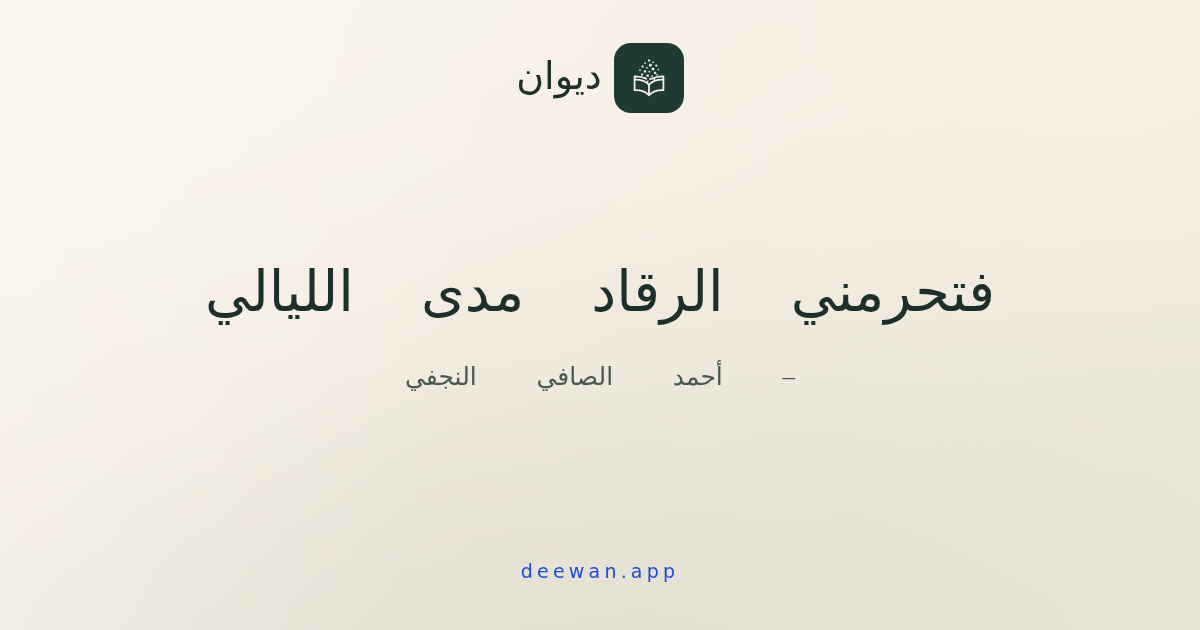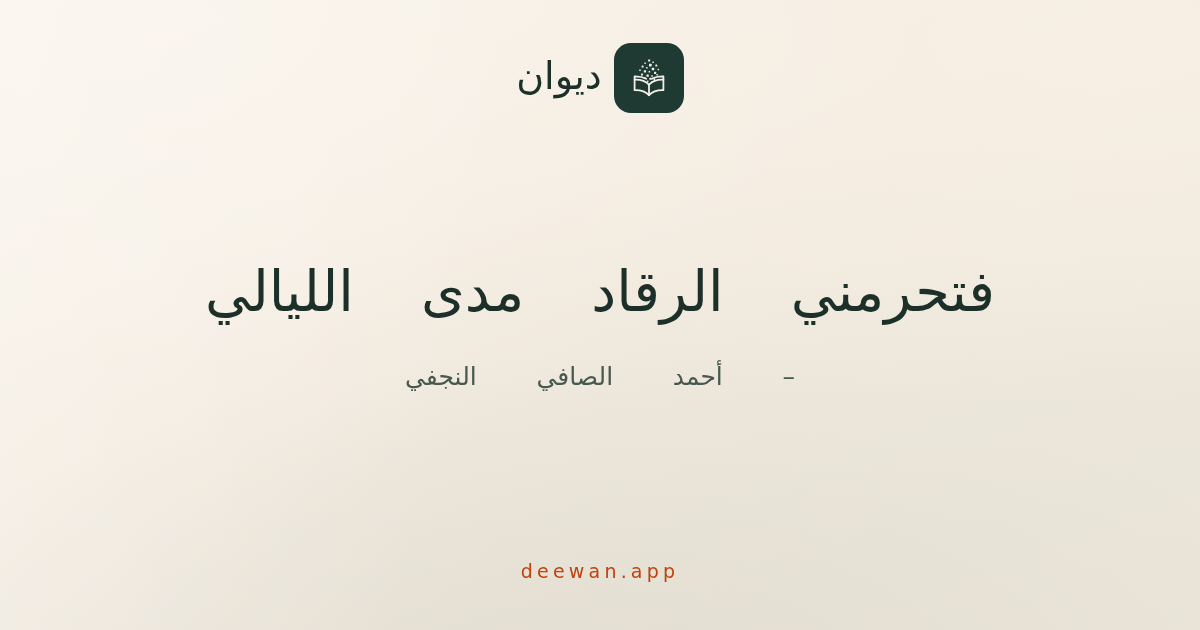--- a/index.html
+++ b/index.html
@@ -101,28 +101,29 @@
   .attribution {
     margin-top: 32px;
     width: 390px;
     font-size: 25px;
     line-height: 1.3;
     color: #47594f;
     direction: rtl;
     text-align: justify;
     text-align-last: justify;
     font-weight: 400;
+    font-family: Liberation Serif, serif;
   }
 
   
   .footer {
     margin-bottom: 48px;
     font-size: 19px;
     letter-spacing: 4.2px;
-    color: #c2410c;
+    color: #1d4ed8;
     direction: ltr;
     font-weight: 400;
   }
 </style>
 </head>
 <body>
 
 <div class="bg-base"></div>
 <div class="bg-sheen"></div>
 

